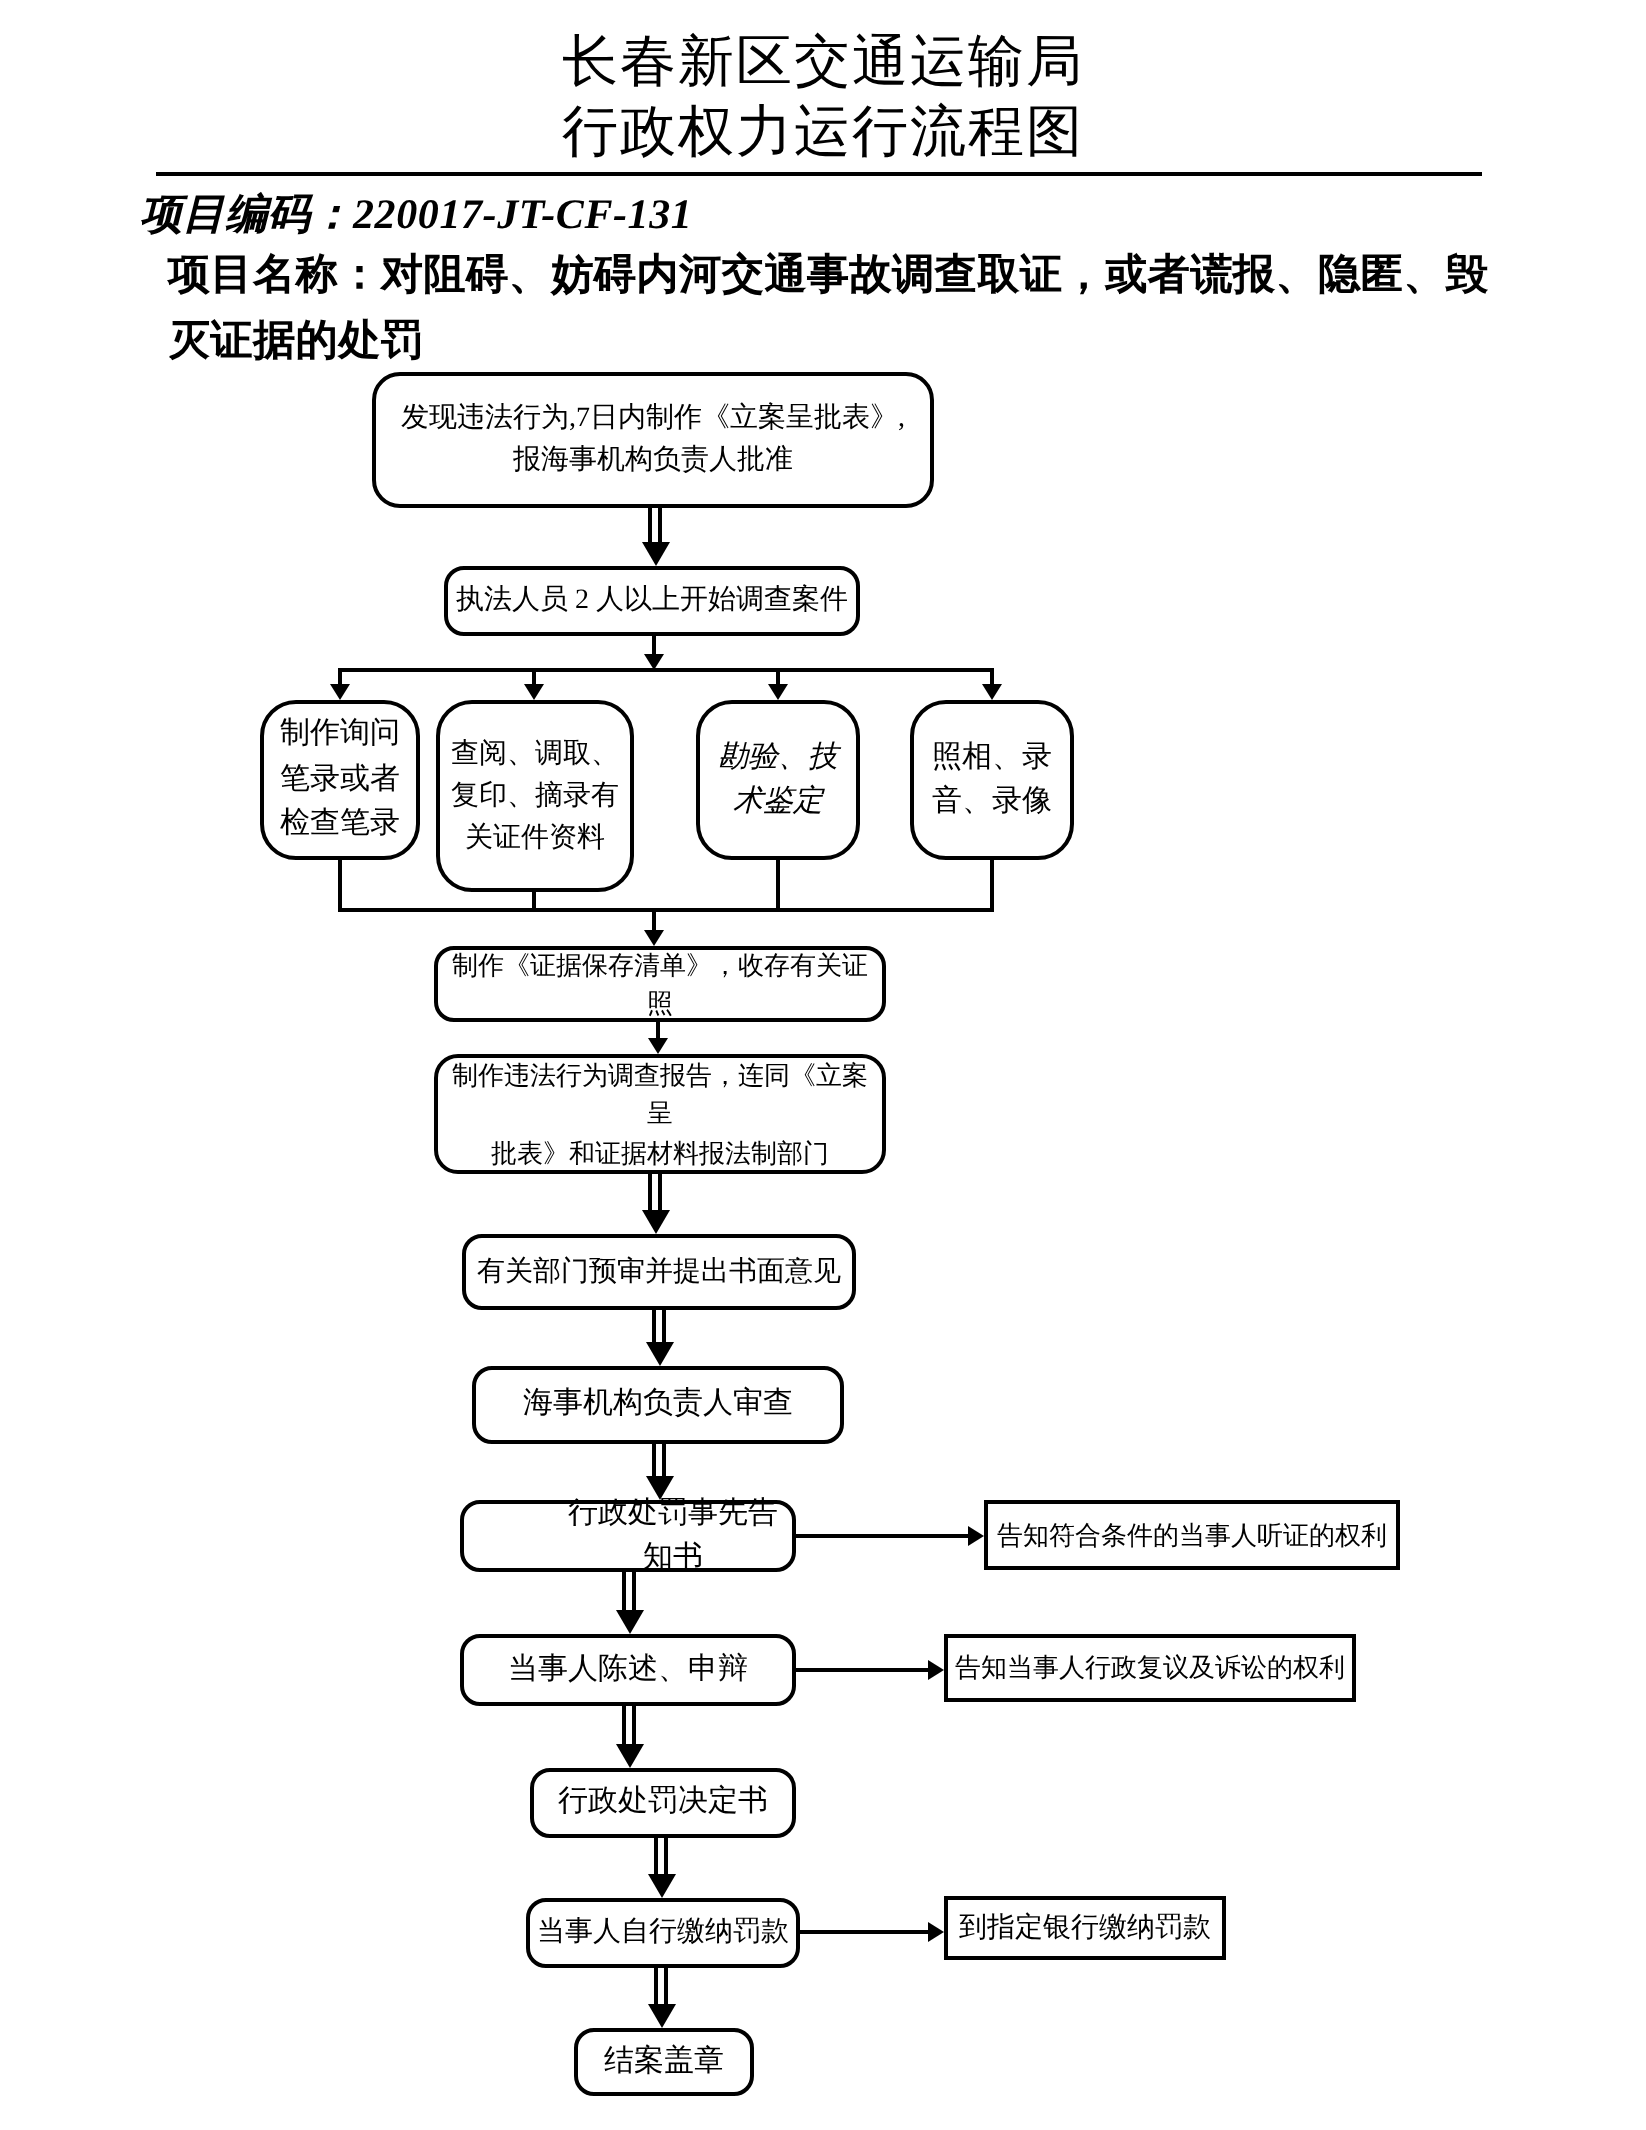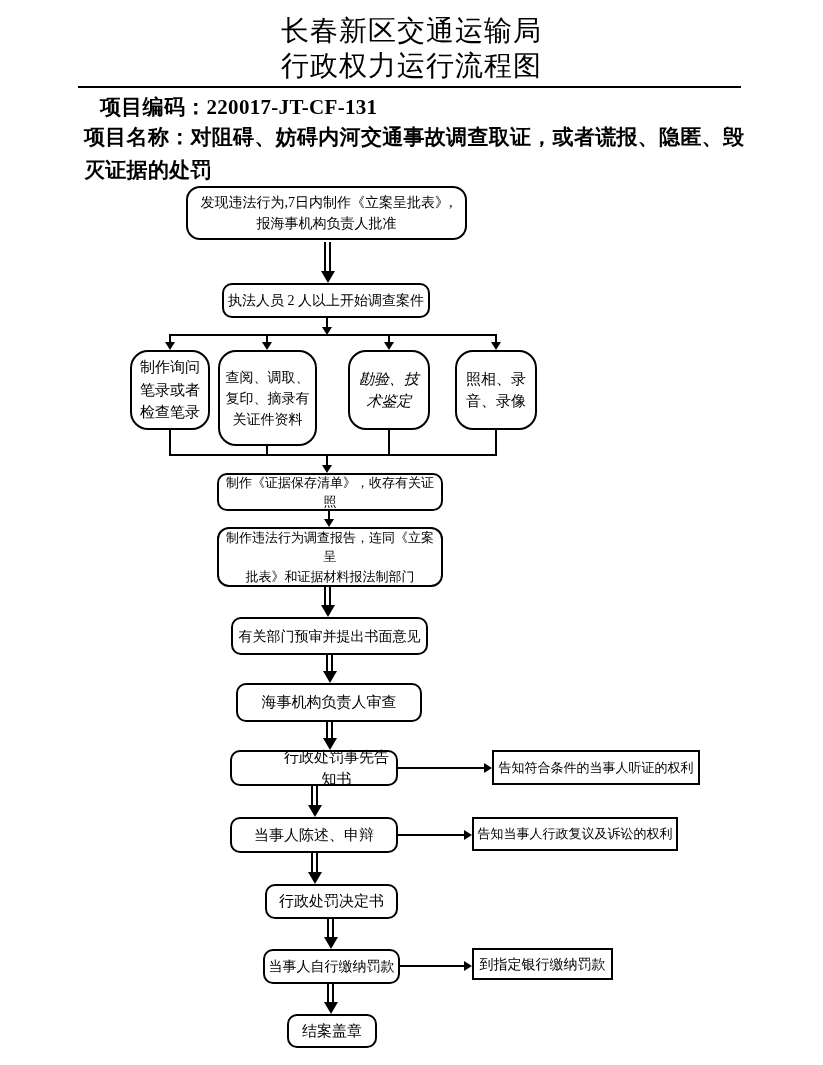--- a/index.html
+++ b/index.html
@@ -60,21 +60,21 @@
   }
 </style>
 </head>
 <body>
 
 <div class="page">
 
   <div class="title" style="top:12px;">长春新区交通运输局</div>
   <div class="title" style="top:47px;">行政权力运行流程图</div>
   <div class="rule" style="left:78px; top:86px; width:663px; height:2px;"></div>
-  <div class="meta" style="left:100px; top:91px; width:680px;">项目编码：220017-JT-CF-131</div>
+  <div class="meta" style="left:70px; top:91px; width:680px;font-style:italic;">项目编码：220017-JT-CF-131</div>
   <div class="meta" style="left:84px; top:121px; width:666px;">项目名称：对阻碍、妨碍内河交通事故调查取证，或者谎报、隐匿、毁灭证据的处罚</div>
 
   <div class="tarrow" style="left:321px; top:242px; height:41px;">
       <div class="shaft"></div>
       <div class="head"></div>
     </div>
 
   <div class="narrow" style="left:322px; top:318px; height:17px;">
       <div class="shaft"></div>
       <div class="head"></div>
@@ -146,21 +146,21 @@
     </div>
   <div class="rarrow" style="left:398px; top:830px; width:74px;">
       <div class="shaft"></div>
       <div class="head"></div>
     </div>
   <div class="rarrow" style="left:400px; top:961px; width:72px;">
       <div class="shaft"></div>
       <div class="head"></div>
     </div>
 
-  <div class="node r14" style="left:186px; top:186px; width:281px; height:54px;">发现违法行为,7日内制作《立案呈批表》,
+  <div class="node r14" style="left:186px; top:186px; width:281px; height:68px;">发现违法行为,7日内制作《立案呈批表》,
 报海事机构负责人批准</div>
   <div class="node" style="left:222px; top:283px; width:208px; height:35px;">执法人员 2 人以上开始调查案件</div>
 
   <div class="node r18 f15" style="left:130px; top:350px; width:80px; height:80px;">制作询问
 笔录或者
 检查笔录</div>
   <div class="node r18" style="left:218px; top:350px; width:99px; height:96px;border-radius:18px;">查阅、调取、
 复印、摘录有
 关证件资料</div>
   <div class="node r18 f15" style="left:348px; top:350px; width:82px; height:80px;font-style:italic;">勘验、技

